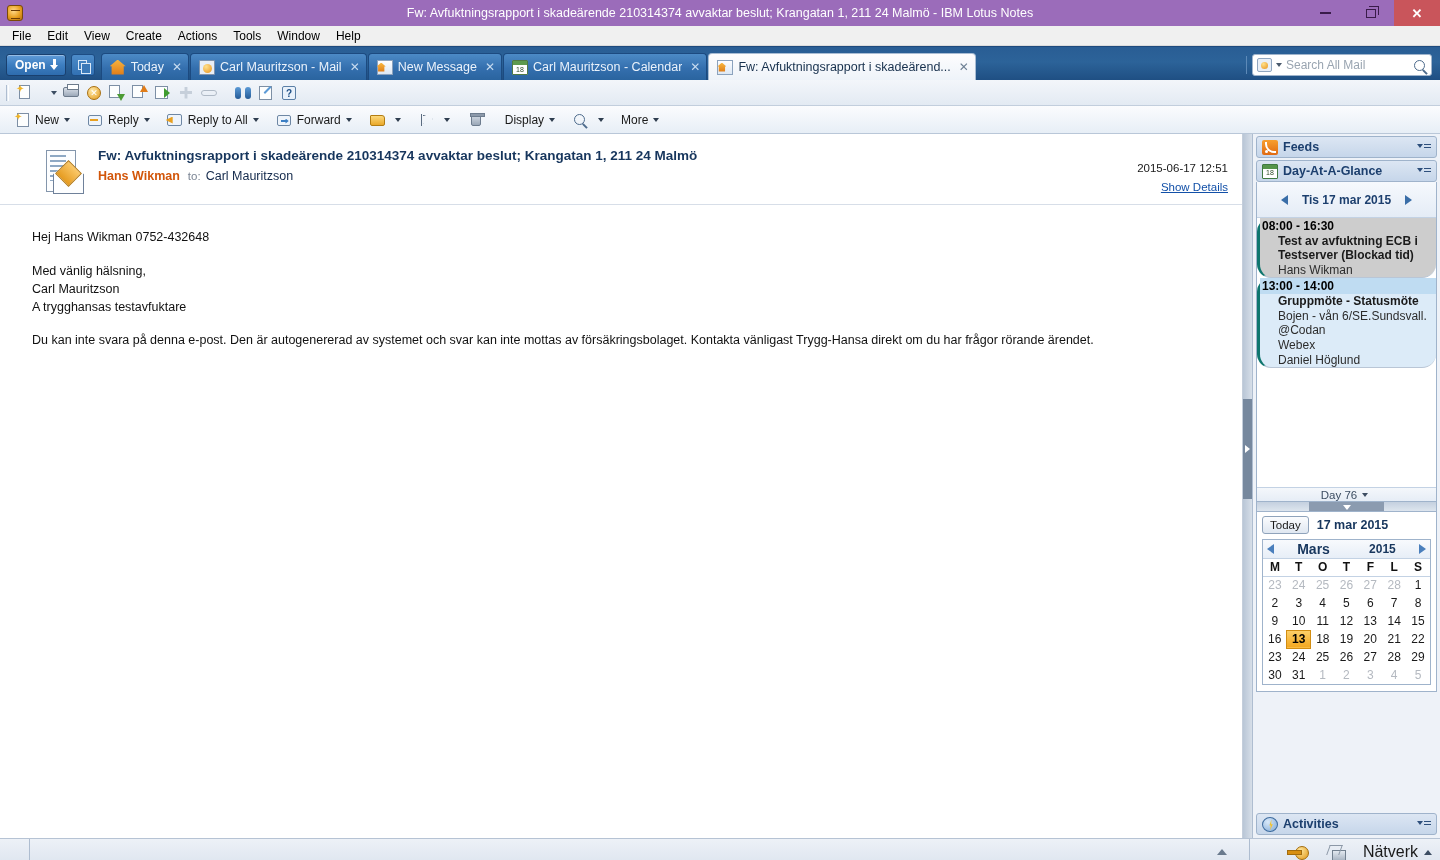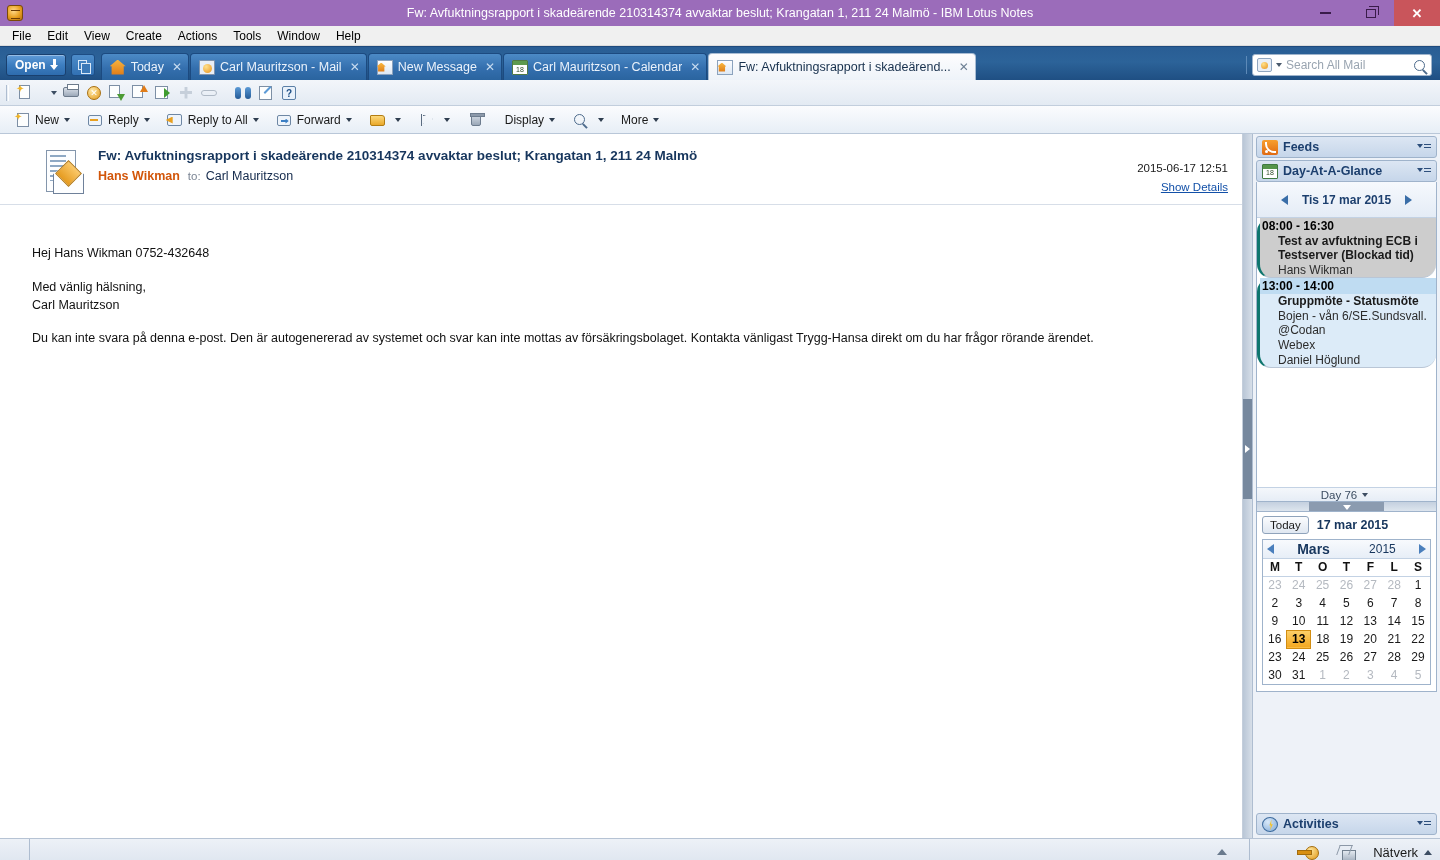--- a/index.html
+++ b/index.html
@@ -425,21 +425,21 @@
   .mail-to { color: #13294b; }
   .mail-meta {
     position: absolute; right: 14px; top: 28px; text-align: right;
   }
   .mail-date { font-size: 11.5px; color: #1a1a1a; }
   .show-details {
     font-size: 11.5px; color: #1250a8; text-decoration: underline;
     margin-top: 7px; display: block;
   }
   .mail-body { padding: 24px 18px 0 32px; font-size: 12.5px; color: #111; }
-  .mail-body p { margin: 16px 0 16px 0; line-height: 1.35; }
+  .mail-body p { margin: 0 0 16px 0; line-height: 1.35; }
   .mail-body .sig { margin-bottom: 16px; line-height: 1.45; }
   .mail-body .sig div { }
   .body-link { color: #1040b8; text-decoration: underline; }
 
   
   .splitter {
     width: 9px; background: linear-gradient(to right, #b9c6d6, #d6dee8);
     position: relative; flex: 0 0 auto;
   }
   .splitter-thumb {
@@ -578,21 +578,21 @@
     display: flex; align-items: center;
   }
   .dp-date { font-size: 12.5px; font-weight: bold; color: #17365d; margin-left: 8px; }
   .cal-frame { border: 1px solid #9fb3cb; }
   .cal-head {
     height: 19px; display: flex; align-items: center; justify-content: space-between;
     padding: 0 4px; background: linear-gradient(to bottom, #f8fafd, #e7eef7);
     border-bottom: 1px solid #c3d2e4;
   }
   .cal-m { font-size: 14px; font-weight: bold; color: #17365d; }
-  .cal-y { font-size: 12px; font-weight: normal; color: #17365d; margin-left: 16px; }
+  .cal-y { font-size: 12px; font-weight: bold; color: #17365d; margin-left: 16px; }
   .cal-a-l { width:0;height:0;border-top:5px solid transparent;border-bottom:5px solid transparent;border-right:7px solid #4a7fbc; }
   .cal-a-r { width:0;height:0;border-top:5px solid transparent;border-bottom:5px solid transparent;border-left:7px solid #4a7fbc; }
   table.cal { width: 100%; border-collapse: collapse; }
   table.cal th {
     font-size: 12px; font-weight: bold; color: #111; height: 17px; text-align: center;
     border-bottom: 1px solid #c3d2e4;
   }
   table.cal td {
     font-size: 12px; color: #1a1a1a; height: 18px; text-align: center; width: 14.28%;
   }
@@ -631,21 +631,21 @@
   .sb-lock { width: 20px; height: 15px; position: relative; margin-right: 16px; }
   .sb-lock::before {
     content: ""; position: absolute; left: 5px; top: 5px; width: 12px; height: 9px;
     background: linear-gradient(to bottom, #e3e9f0, #aab6c4);
     border: 1px solid #72808f;
   }
   .sb-lock::after {
     content: ""; position: absolute; left: 1px; top: 0px; width: 11px; height: 9px;
     border: 1.6px solid #8c98a7; border-bottom: none; transform: skewX(-20deg);
   }
-  .sb-net { font-size: 13px; color: #1a1a1a; display: flex; align-items: center; }
+  .sb-net { font-size: 16px; color: #1a1a1a; display: flex; align-items: center; }
   .sb-net-caret {
     width: 0; height: 0; margin-left: 6px;
     border-left: 4px solid transparent; border-right: 4px solid transparent;
     border-bottom: 5px solid #3c4d62;
   }
 </style>
 </head>
 <body>
 
 <div class="titlebar">
@@ -848,20 +848,21 @@
         <div class="mail-date">2015-06-17 12:51</div>
         <a class="show-details" href="#">Show Details</a>
       </div>
     </div>
 
     <div class="mail-body">
       <p>Hej Hans Wikman 0752-432648</p>
       <div class="sig">
         <div>Med vänlig hälsning,</div>
         <div>Carl Mauritzson</div>
+        <div>A trygghansas testavfuktare</div>
       </div>
       <p>Du kan inte svara på denna e-post. Den är autogenererad av systemet och svar kan inte mottas av försäkringsbolaget. Kontakta vänligast Trygg-Hansa direkt om du har frågor rörande ärendet.</p>
     </div>
   </div>
 
   <div class="splitter">
     <div class="splitter-thumb"></div>
   </div>
 
   <div class="sidebar">

